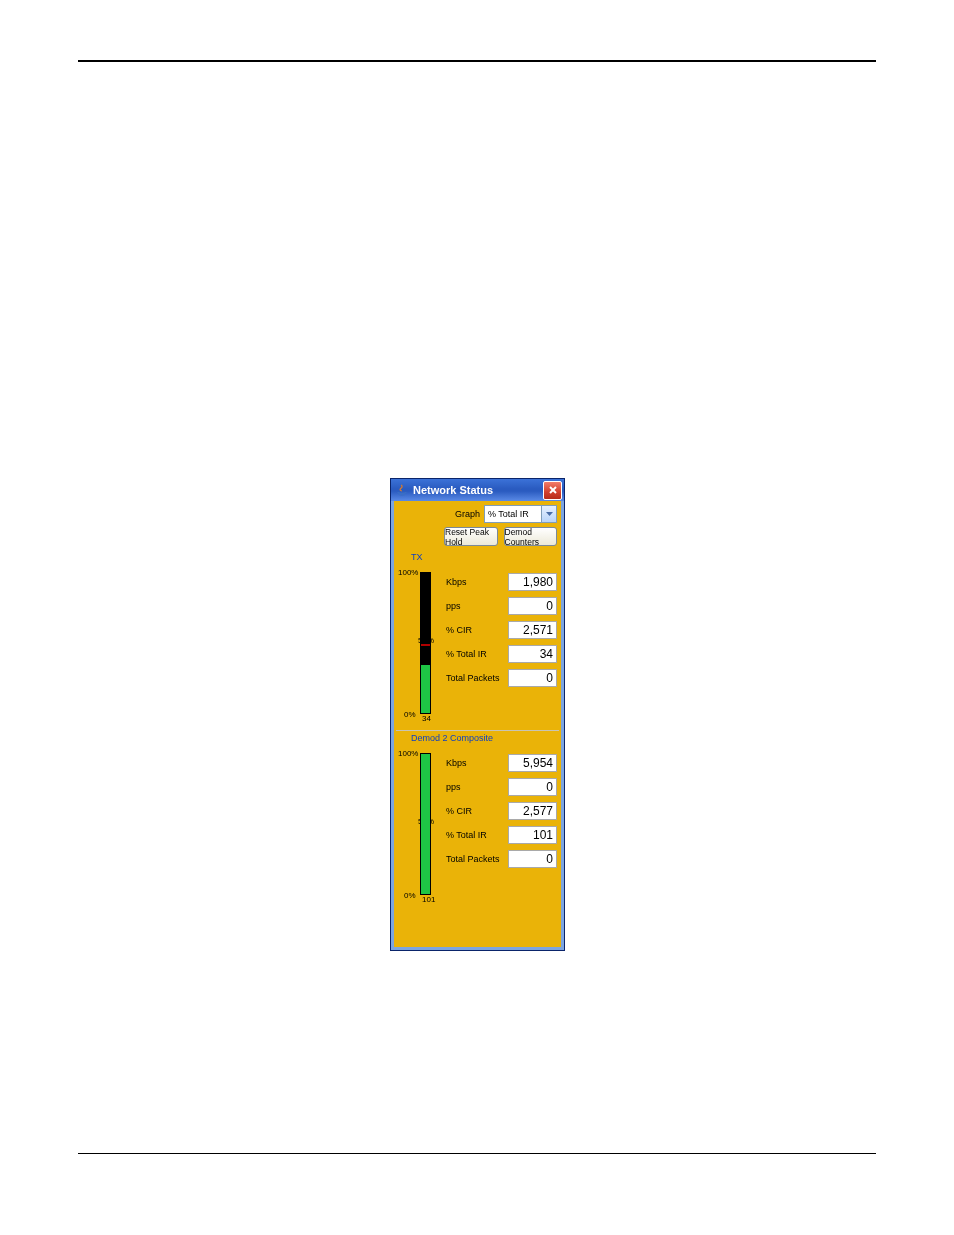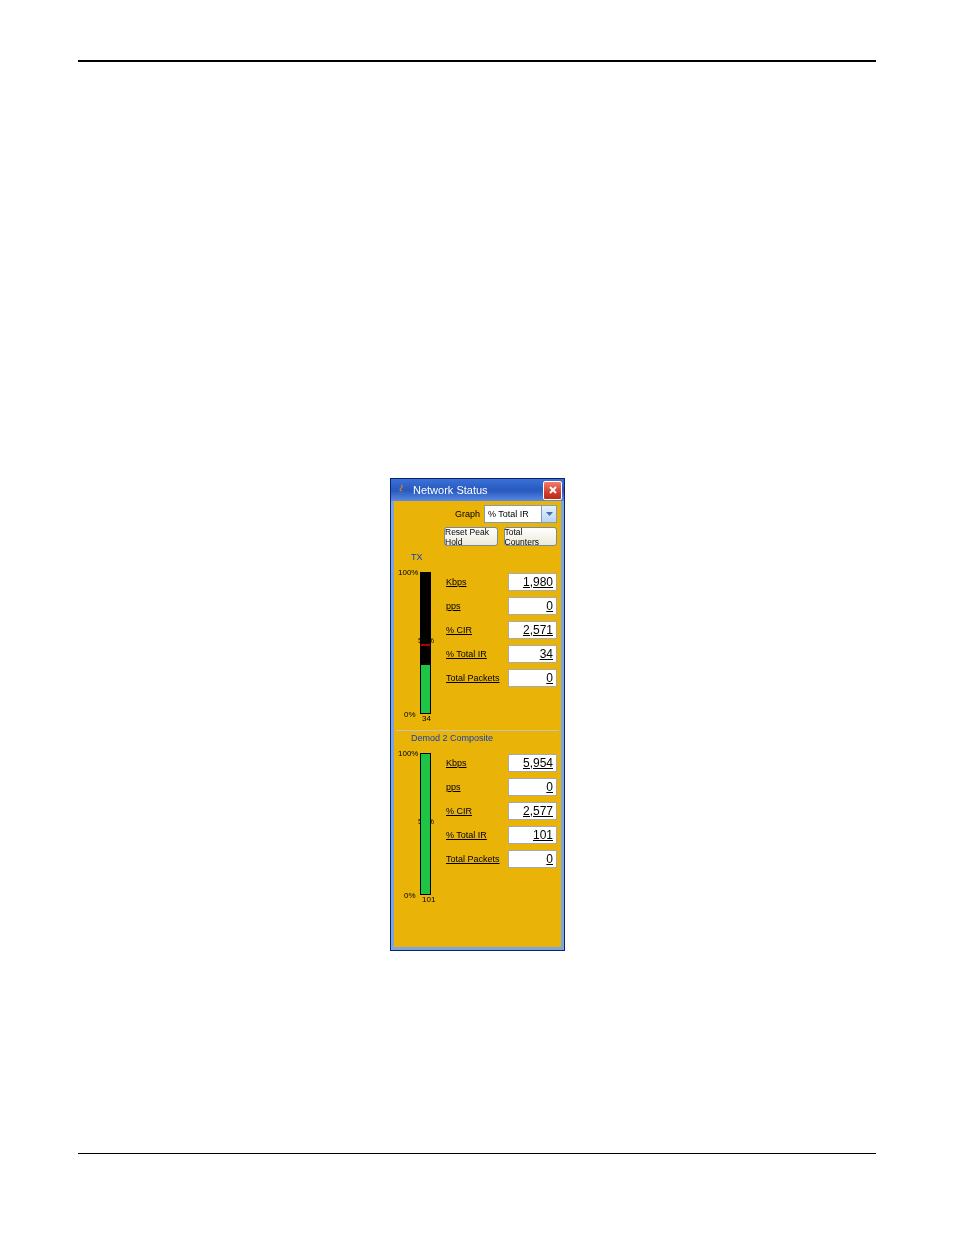--- a/index.html
+++ b/index.html
@@ -48,21 +48,21 @@
     position: relative;
   }
   .tb-icon {
     width: 14px;
     height: 14px;
     margin-right: 4px;
   }
   .tb-title {
     color: #fff;
     font-size: 11px;
-    font-weight: normal;
+    font-weight: bold;
     flex: 1;
     white-space: nowrap;
     overflow: hidden;
   }
   .tb-close {
     width: 17px;
     height: 17px;
     background: linear-gradient(to bottom, #f37d6b, #d13f2c 60%, #b62c1a);
     border: 1px solid #fff;
     border-radius: 2px;
@@ -136,21 +136,20 @@
     padding: 0 4px 4px 4px;
   }
   .sec-title {
     font-size: 9px;
     color: #1040c0;
     margin: 2px 0 2px 13px;
   }
   .sec-body {
     display: flex;
     align-items: flex-start;
-    text-decoration: underline;
   }
   .gauge-wrap {
     width: 46px;
     position: relative;
     height: 160px;
   }
   .gauge-bar {
     position: absolute;
     left: 22px;
     top: 8px;
@@ -245,21 +244,21 @@
               </svg>
           </span>
         </div>
       </div>
 
       <div class="btnrow">
         <div class="xpbtn">
           <span>Reset Peak Hold</span>
         </div>
         <div class="xpbtn">
-          <span>Total Counters</span>
+          <span>Demod Counters</span>
         </div>
       </div>
 
       <div class="section">
         <div class="sec-title">TX</div>
         <div class="sec-body">
           <div class="gauge-wrap">
             <span class="gauge-tick100">100%</span>
             <span class="gauge-tick50">50%</span>
             <span class="gauge-tick0">0%</span>

